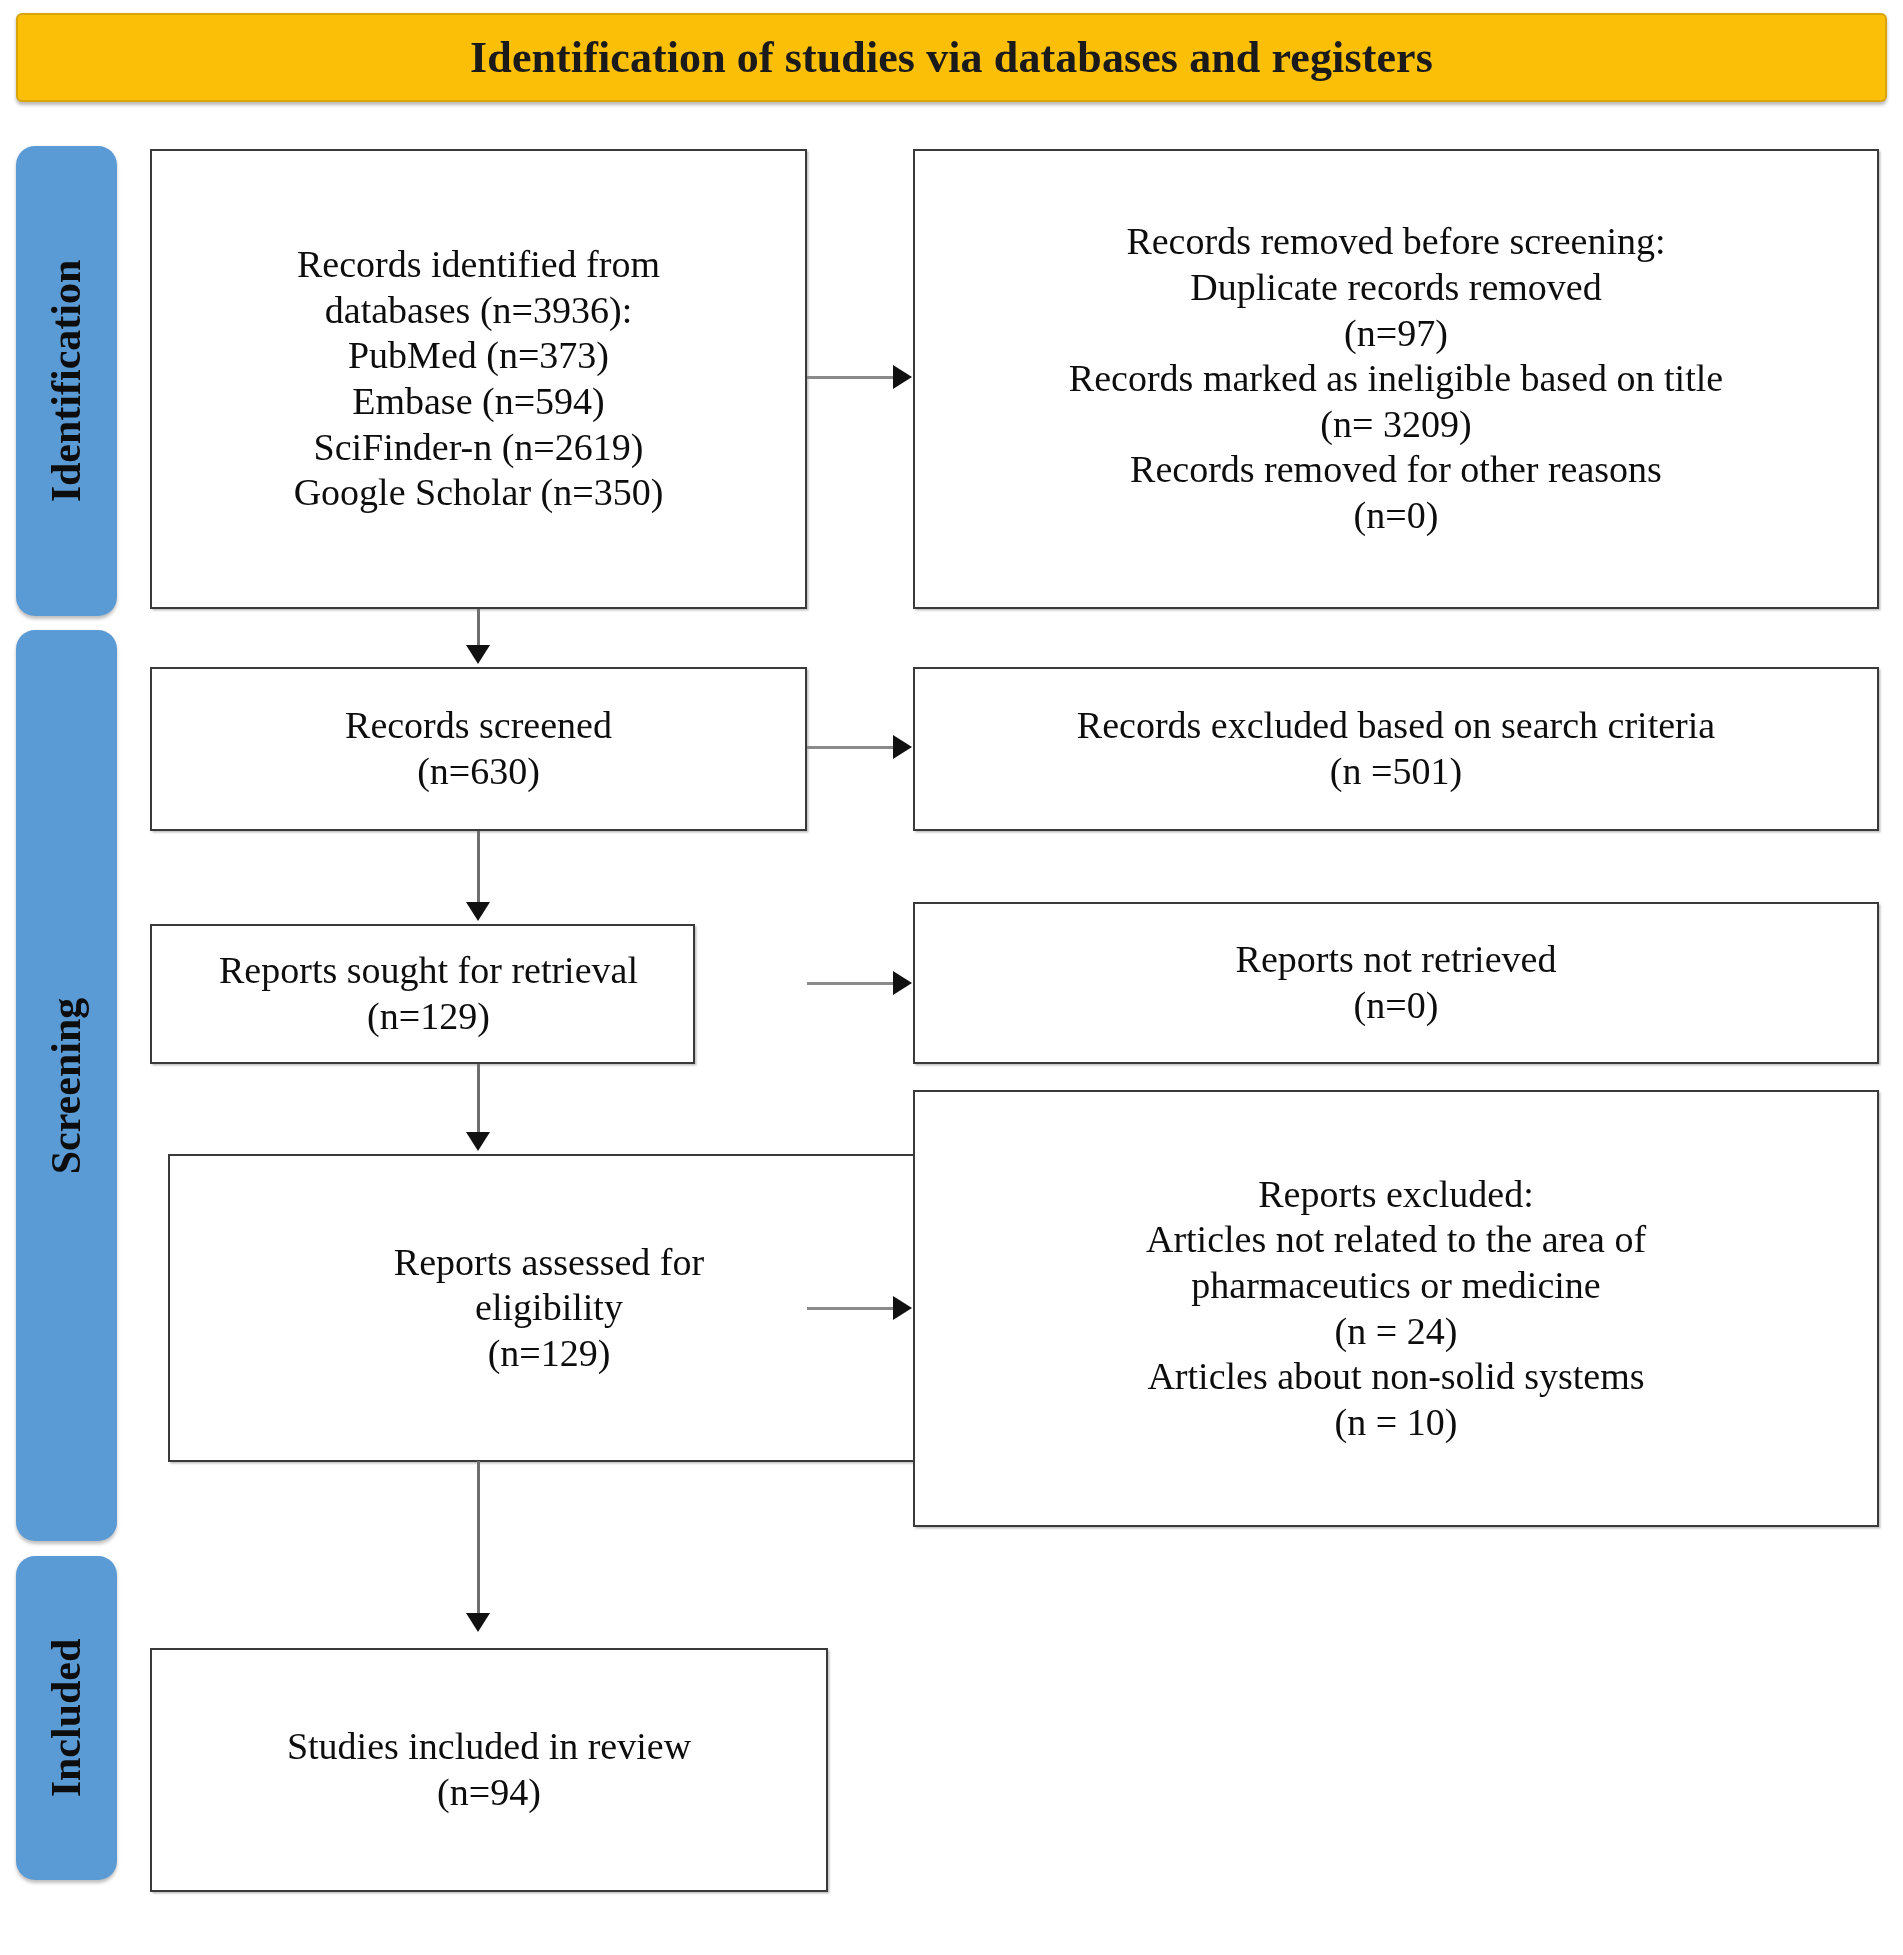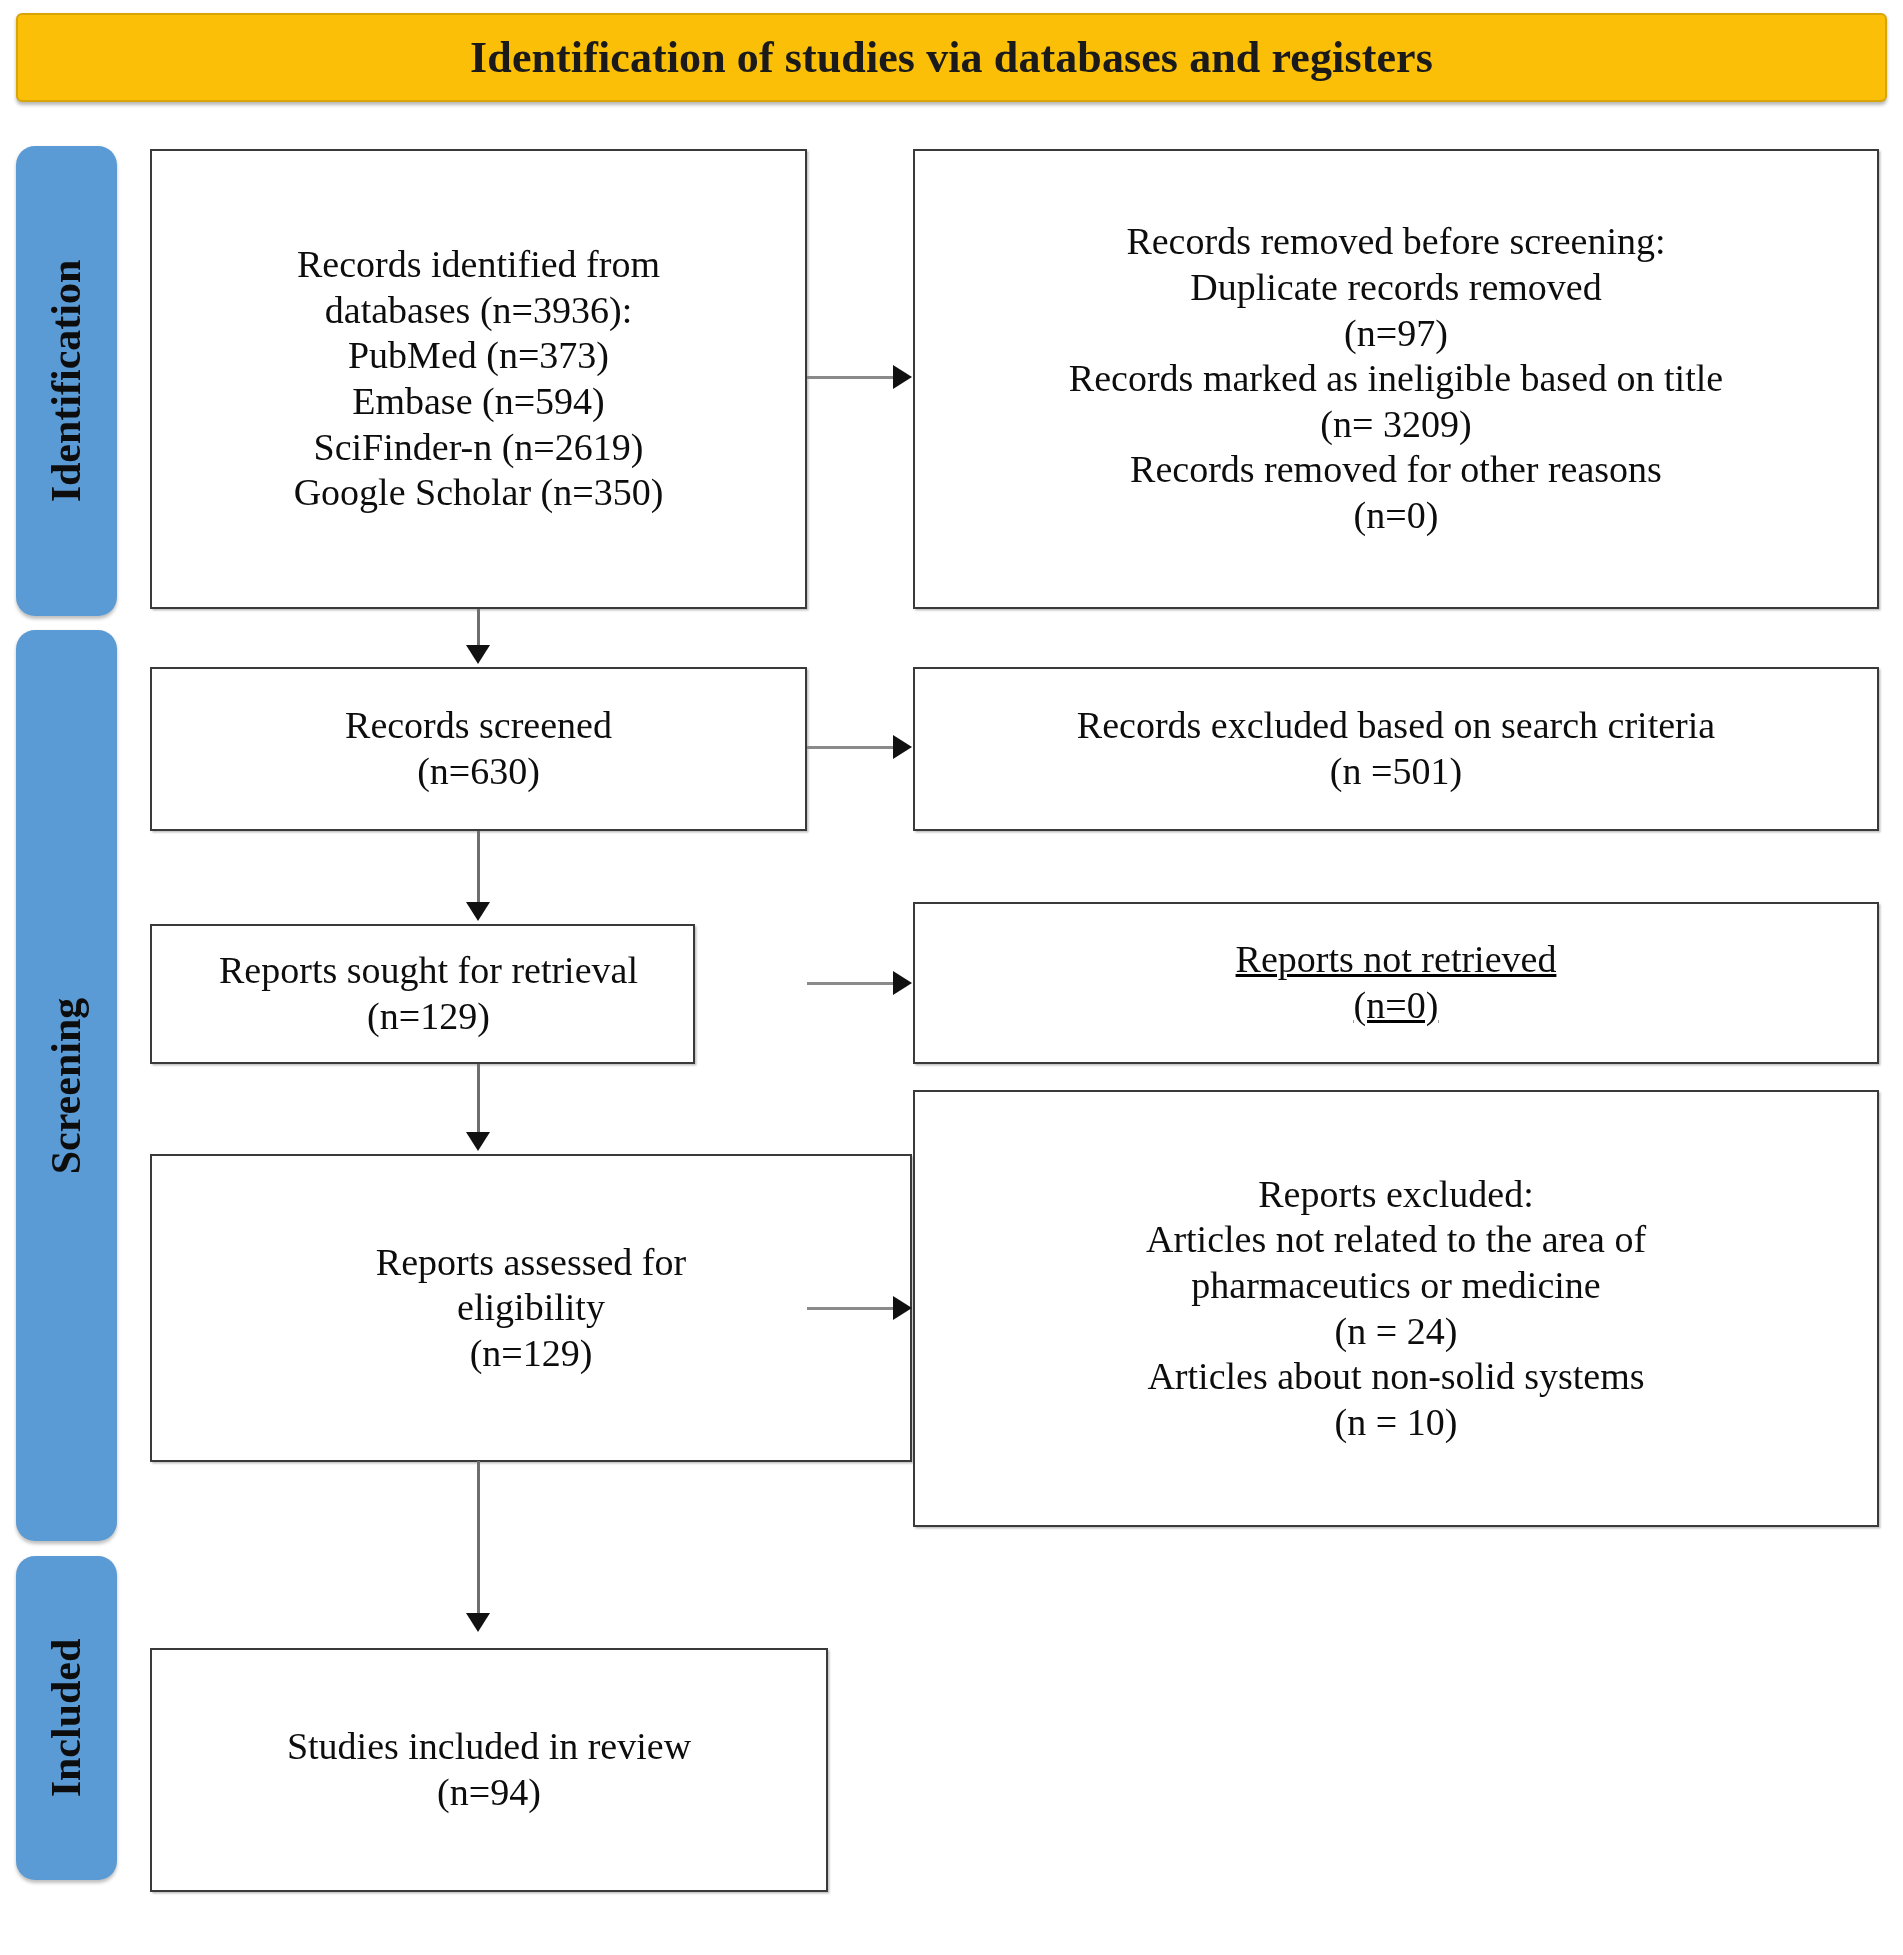--- a/index.html
+++ b/index.html
@@ -86,27 +86,27 @@
     line-height: 1.20;
     color: #0d0d0d;
     padding: 4.4px 16px;
     white-space: pre-line;
   }
 
   
   #box-identified     { left: 150px;  top: 149px;  width: 657px;  height: 460px; }
   #box-screened       { left: 150px;  top: 667px;  width: 657px;  height: 164px; }
   #box-sought         { left: 150px;  top: 924px; width: 545px;  height: 140px; padding-left: 12px; }
-  #box-assessed       { left: 150px;  top: 1154px; width: 762px;  height: 308px; align-items: center; }
+  #box-assessed       { left: 168px;  top: 1154px; width: 762px;  height: 308px; align-items: center; }
   #box-included       { left: 150px;  top: 1636px; width: 678px;  height: 244px; margin-top: 12px; }
 
   
   #box-removed-before { left: 913px; top: 149px;  width: 966px; height: 460px; }
   #box-excluded-search{ left: 913px; top: 667px;  width: 966px; height: 164px; }
-  #box-not-retrieved  { left: 913px; top: 902px; width: 966px; height: 162px; text-decoration: underline; }
+  #box-not-retrieved  { left: 913px; top: 902px; width: 966px; height: 162px; }
   #box-reports-excl   { left: 913px; top: 1090px; width: 966px; height: 437px; }
 
   
   .vline {
     position: absolute;
     width: 2.9px;
     background: #6e6e6e;
   }
   .hline {
     position: absolute;

